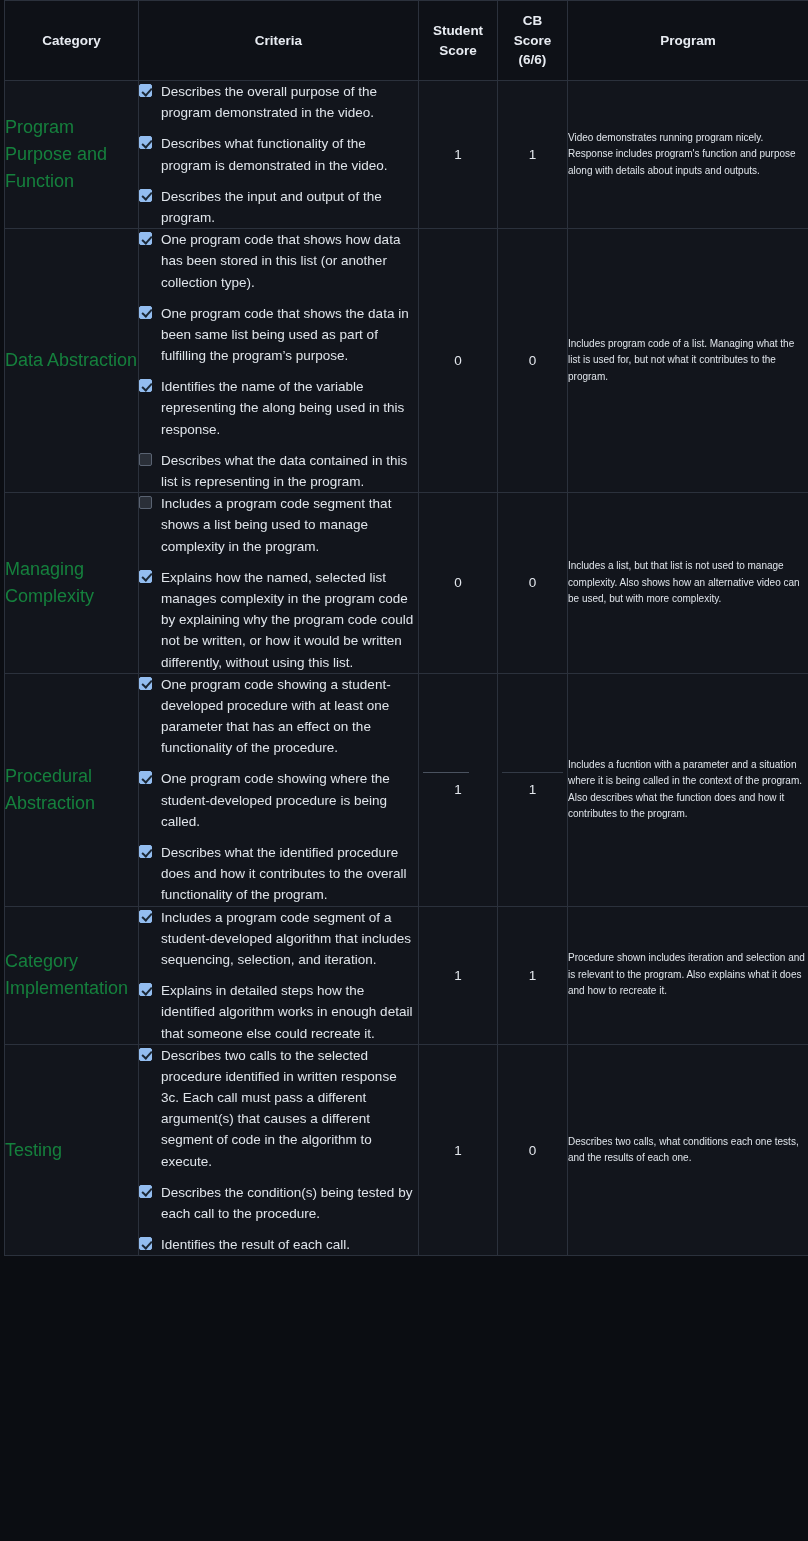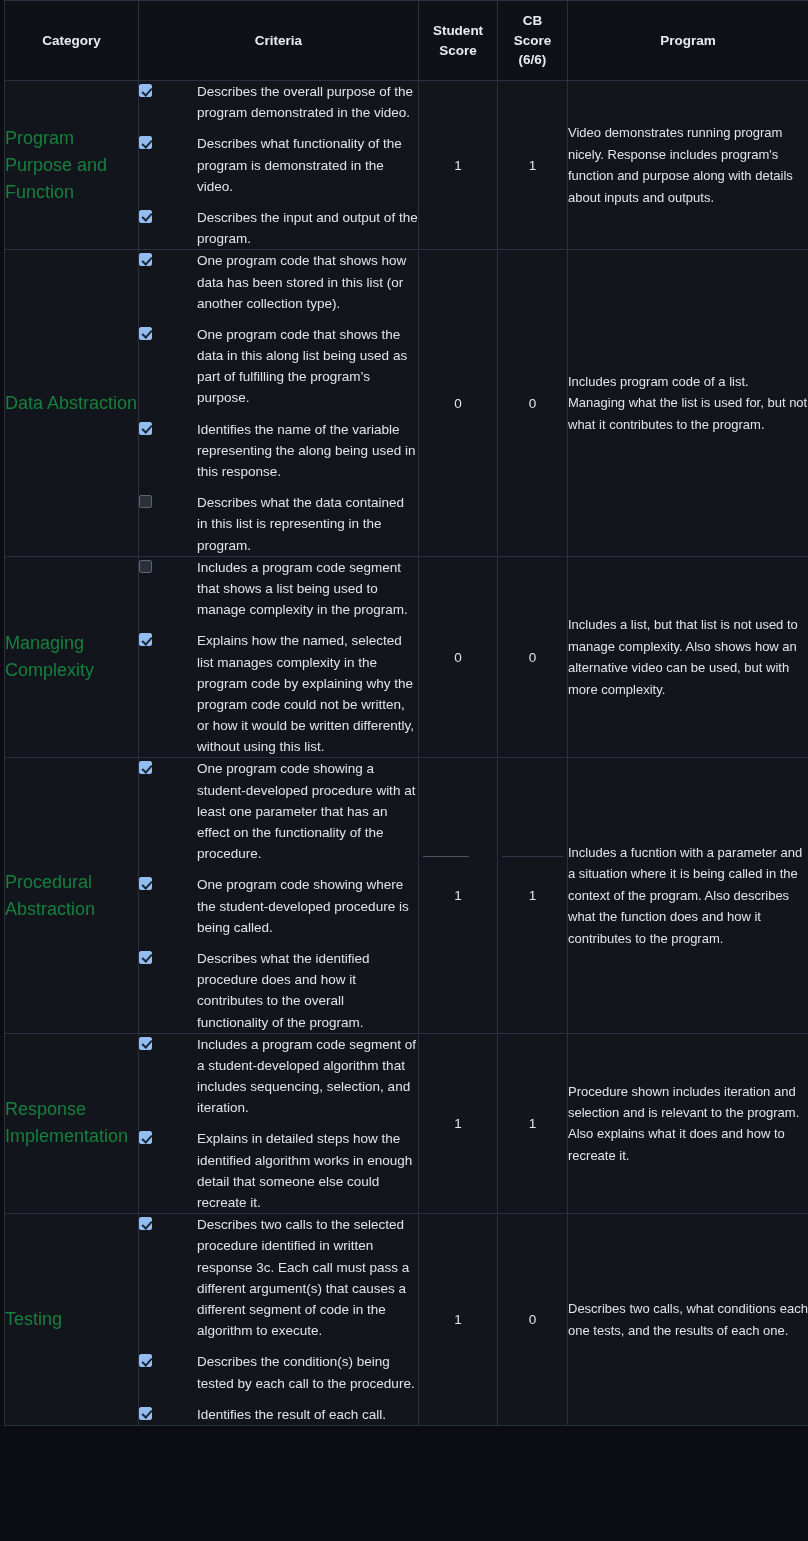--- a/index.html
+++ b/index.html
@@ -71,37 +71,36 @@
 
   td.score {
     text-align: center;
     font-size: 13.5px;
     color: #e2e6ec;
     background: #12151c;
   }
 
   td.comment {
     padding: 12px 22px 12px 16px;
-    font-size: 13px;
+    font-size: 10px;
     line-height: 1.65;
     color: #dfe4ea;
     background: #12151c;
   }
 
   
   ul.crit-list {
     list-style: none;
     margin: 0;
     padding: 0;
   }
   ul.crit-list li {
     display: flex;
     align-items: flex-start;
     margin: 0 0 10px 0;
-    gap: 36px;
   }
   ul.crit-list li:last-child { margin-bottom: 0; }
 
   .cb {
     flex: 0 0 auto;
     width: 13px;
     height: 13px;
     margin-top: 3px;
     margin-right: 9px;
     border-radius: 2px;
@@ -205,21 +204,21 @@
         <tr>
           <td class="cat">Data Abstraction</td>
           <td class="criteria">
             <ul class="crit-list">
               <li>
                 <span class="cb checked"></span>
                 <span class="crit-text">One program code that shows how data has been stored in this list (or another collection type).</span>
               </li>
               <li>
                 <span class="cb checked"></span>
-                <span class="crit-text">One program code that shows the data in this along list being used as part of fulfilling the program’s purpose.</span>
+                <span class="crit-text">One program code that shows the data in been same list being used as part of fulfilling the program’s purpose.</span>
               </li>
               <li>
                 <span class="cb checked"></span>
                 <span class="crit-text">Identifies the name of the variable representing the along being used in this response.</span>
               </li>
               <li>
                 <span class="cb unchecked"></span>
                 <span class="crit-text">Describes what the data contained in this list is representing in the program.</span>
               </li>
             </ul>
@@ -262,21 +261,21 @@
                 <span class="cb checked"></span>
                 <span class="crit-text">Describes what the identified procedure does and how it contributes to the overall functionality of the program.</span>
               </li>
             </ul>
           </td>
           <td class="score artifact short">1</td>
           <td class="score artifact">1</td>
           <td class="comment">Includes a fucntion with a parameter and a situation where it is being called in the context of the program. Also describes what the function does and how it contributes to the program.</td>
         </tr>
         <tr>
-          <td class="cat">Response Implementation</td>
+          <td class="cat">Category Implementation</td>
           <td class="criteria">
             <ul class="crit-list">
               <li>
                 <span class="cb checked"></span>
                 <span class="crit-text">Includes a program code segment of a student-developed algorithm that includes sequencing, selection, and iteration.</span>
               </li>
               <li>
                 <span class="cb checked"></span>
                 <span class="crit-text">Explains in detailed steps how the identified algorithm works in enough detail that someone else could recreate it.</span>
               </li>

